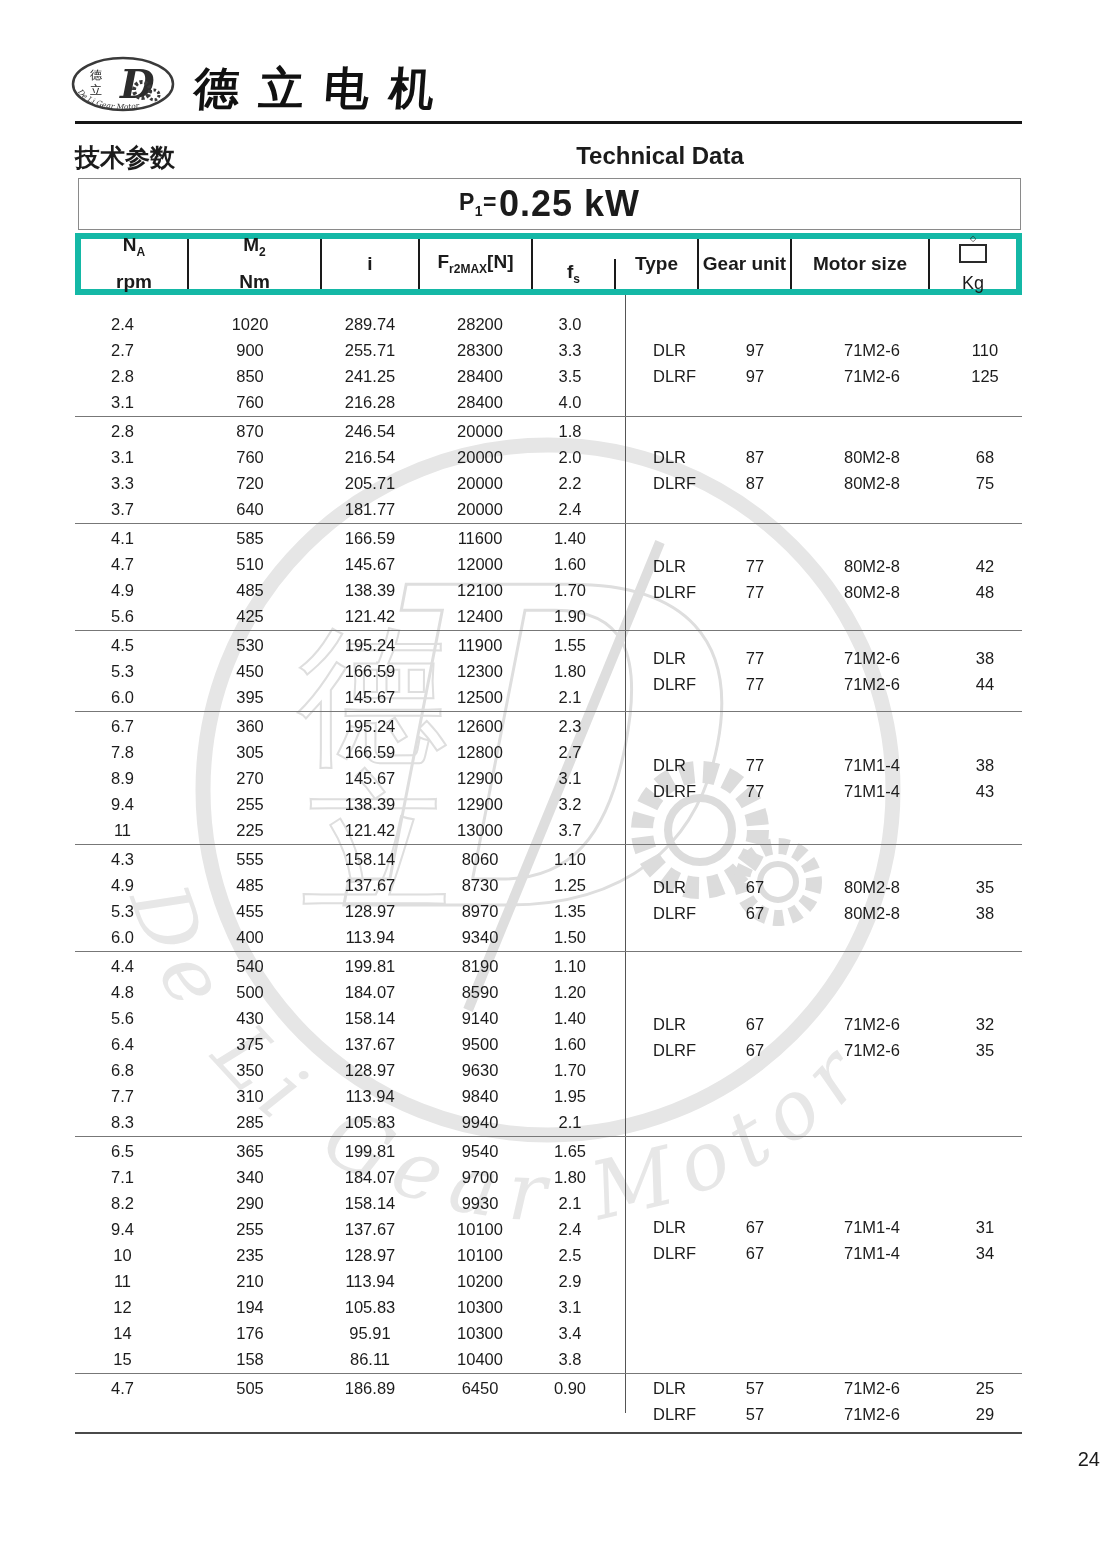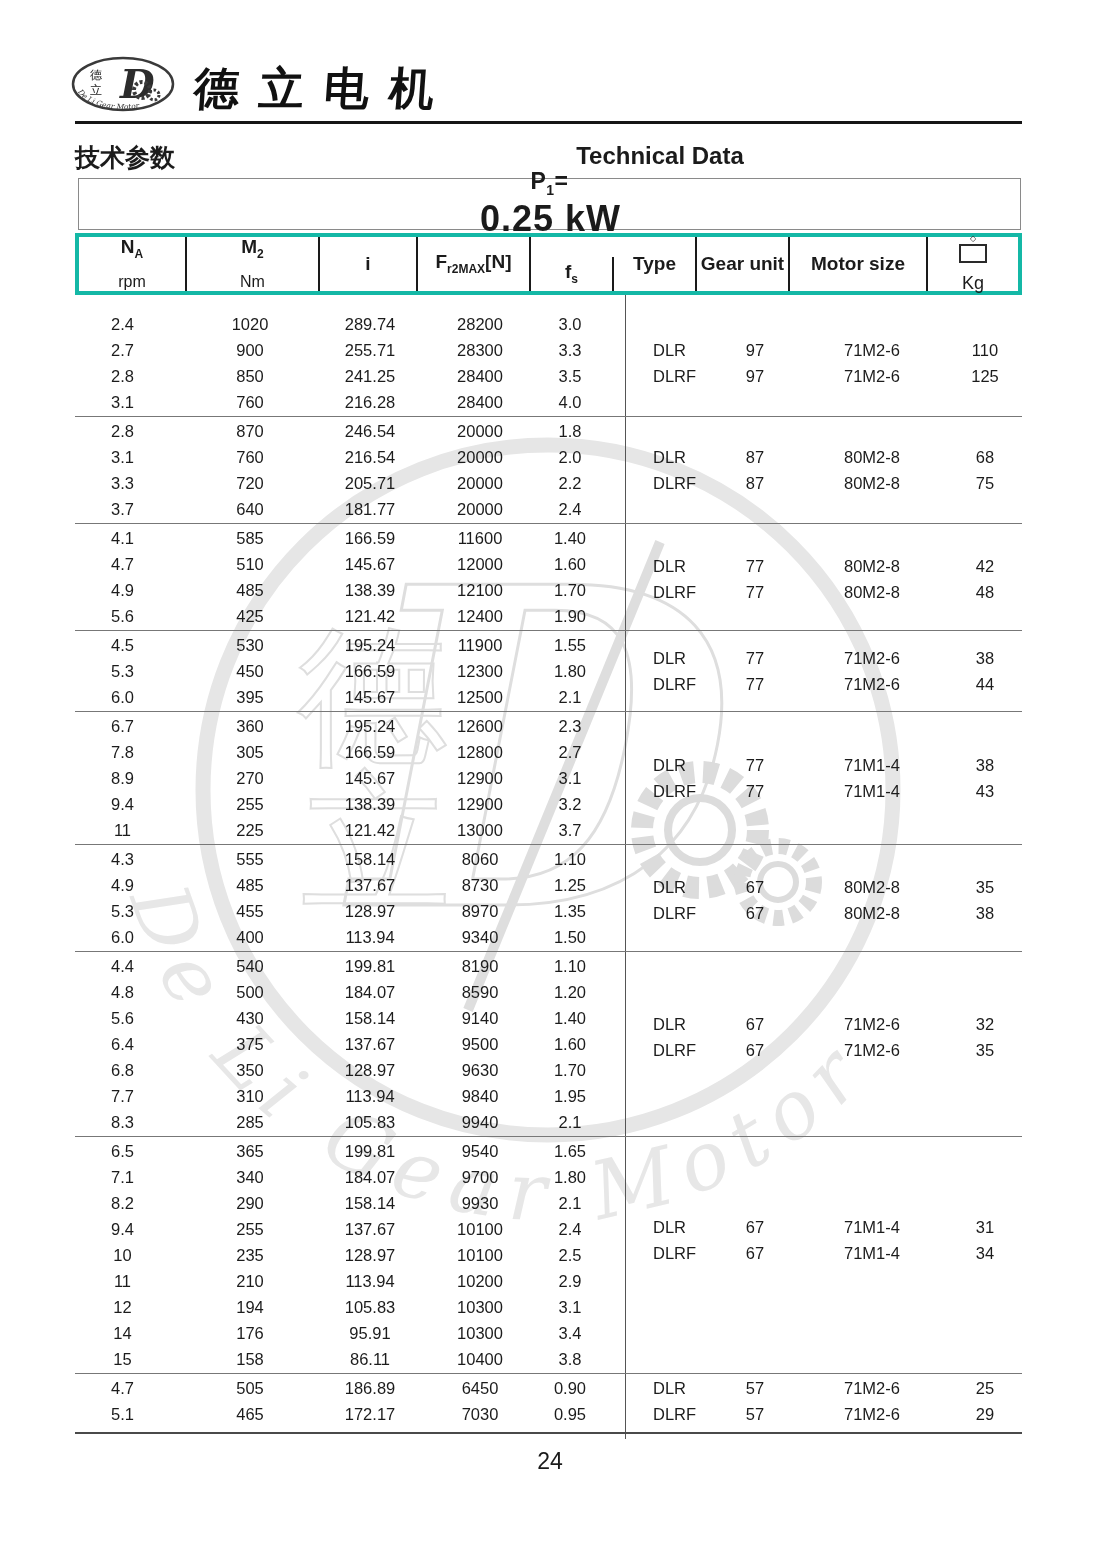--- a/index.html
+++ b/index.html
@@ -16,38 +16,38 @@
     font-family:"DejaVu Serif","Liberation Serif",serif;font-weight:bold;
     font-size:45px;letter-spacing:20px;margin-left:18px;transform:skewX(-4deg);
     white-space:nowrap;color:#111;
   }
   .toprule{position:absolute;left:75px;top:121px;width:947px;height:3px;background:#151515;z-index:2;}
   .sec-cn{position:absolute;left:75px;top:141px;font-size:25px;font-weight:bold;z-index:2;}
   .sec-en{position:absolute;left:555px;top:142px;width:210px;text-align:center;font-size:24px;font-weight:bold;z-index:2;}
   
   .titlebox{
     position:absolute;left:78px;top:178px;width:941px;height:50px;border:1px solid #8a8a8a;
-    display:flex;align-items:center;justify-content:center;z-index:2;background:transparent;flex-direction:column;
+    display:flex;align-items:center;justify-content:center;z-index:2;background:transparent;
   }
   .p1{font-size:23px;font-weight:bold;letter-spacing:0.5px;}
   .p1 sub{font-size:14px;}
   .pval{font-size:36px;font-weight:bold;letter-spacing:1px;margin-left:2px;}
   
   .thead{
     position:absolute;left:75px;top:233px;width:947px;height:62px;display:flex;
-    border:4px solid #14b8a6;box-sizing:border-box;z-index:2;background:transparent;
+    border:6px solid #14b8a6;box-sizing:border-box;z-index:2;background:transparent;
   }
   .hc{border-right:2px solid #1a1a1a;box-sizing:border-box;display:flex;flex-direction:column;
       align-items:center;justify-content:center;}
   .hc:last-child{border-right:none;flex:1;}
   .c1{width:108px;} .c2{width:133px;} .c3{width:98px;} .c4{width:113px;}
   .c5{width:83px;margin-top:20px;} .c6{width:83px;} .c7{width:93px;} .c8{width:138px;}
   .hmain{font-size:19px;font-weight:bold;line-height:1.1;}
   .hmain sub{font-size:12px;font-weight:bold;}
-  .hunit{font-size:16px;font-weight:normal;margin-top:12px;}
+  .hunit{font-size:19px;font-weight:bold;margin-top:12px;}
   .wicon{display:flex;flex-direction:column;align-items:center;line-height:1;}
   .dia{font-size:8px;color:#2a2a2a;}
   .wbox{width:24px;height:15px;border:2px solid #2a2a2a;margin-top:1px;background:transparent;}
   .hkg{font-size:18px;font-weight:normal;margin-top:10px;}
   
   .tbody{position:absolute;left:75px;top:295px;width:947px;z-index:2;}
   .grp{position:relative;padding:1px 0;border-bottom:1px solid #777;}
   .grp:first-child{padding-top:16px;}
   .grp:last-child{border-bottom:none;padding-bottom:12px;}
   .rows{position:relative;}
@@ -55,21 +55,21 @@
   .cell{position:absolute;line-height:26px;font-size:16.5px;text-align:center;color:#1c1c1c;}
   .na{left:0;width:95px;} .m2{left:95px;width:160px;} .iv{left:225px;width:140px;}
   .fr{left:335px;width:140px;} .fs{left:455px;width:80px;}
   .vline{position:absolute;left:550px;top:0;bottom:0;width:1px;background:#555;}
   .info{position:absolute;left:550px;width:397px;}
   .irow{position:relative;height:26px;padding-left:36px;}
   .ity{left:28px;width:70px;text-align:left;}
   .ige{left:100px;width:60px;} .imo{left:180px;width:134px;} .ikg{left:330px;width:60px;}
   
   .botrule{position:absolute;left:75px;top:1432px;width:947px;height:2px;background:#4a4a4a;z-index:2;}
-  .pageno{position:absolute;left:0;top:1448px;width:1100px;text-align:center;font-size:23px;z-index:2;}
+  .pageno{position:absolute;left:0;top:1448px;width:1100px;text-align:right;font-size:20px;z-index:2;}
 </style>
 </head>
 <body>
 
 <div class="page">
 
   <svg class="watermark" width="1100" height="1555" viewBox="0 0 1100 1555">
     <circle cx="548" cy="790" r="345" fill="none" stroke="#e6e6e6" stroke-width="15"></circle>
     <text x="372" y="748" text-anchor="middle" font-size="150" font-family="DejaVu Serif, serif" fill="none" stroke="#dedede" stroke-width="2">德</text>
     <text x="376" y="895" text-anchor="middle" font-size="150" font-family="DejaVu Serif, serif" fill="none" stroke="#dedede" stroke-width="2">立</text>
@@ -586,27 +586,20 @@
       <div class="grp">
         <div class="vline"></div>
         <div class="rows">
           <div class="row">
             <span class="cell na">4.7</span>
             <span class="cell m2">505</span>
             <span class="cell iv">186.89</span>
             <span class="cell fr">6450</span>
             <span class="cell fs">0.90</span>
           </div>
-          <div class="row">
-            <span class="cell na">5.1</span>
-            <span class="cell m2">465</span>
-            <span class="cell iv">172.17</span>
-            <span class="cell fr">7030</span>
-            <span class="cell fs">0.95</span>
-          </div>
           <div class="info" style="top: 0px;">
             <div class="irow">
               <span class="cell ity">DLR</span>
               <span class="cell ige">57</span>
               <span class="cell imo">71M2-6</span>
               <span class="cell ikg">25</span>
             </div>
             <div class="irow">
               <span class="cell ity">DLRF</span>
               <span class="cell ige">57</span>

